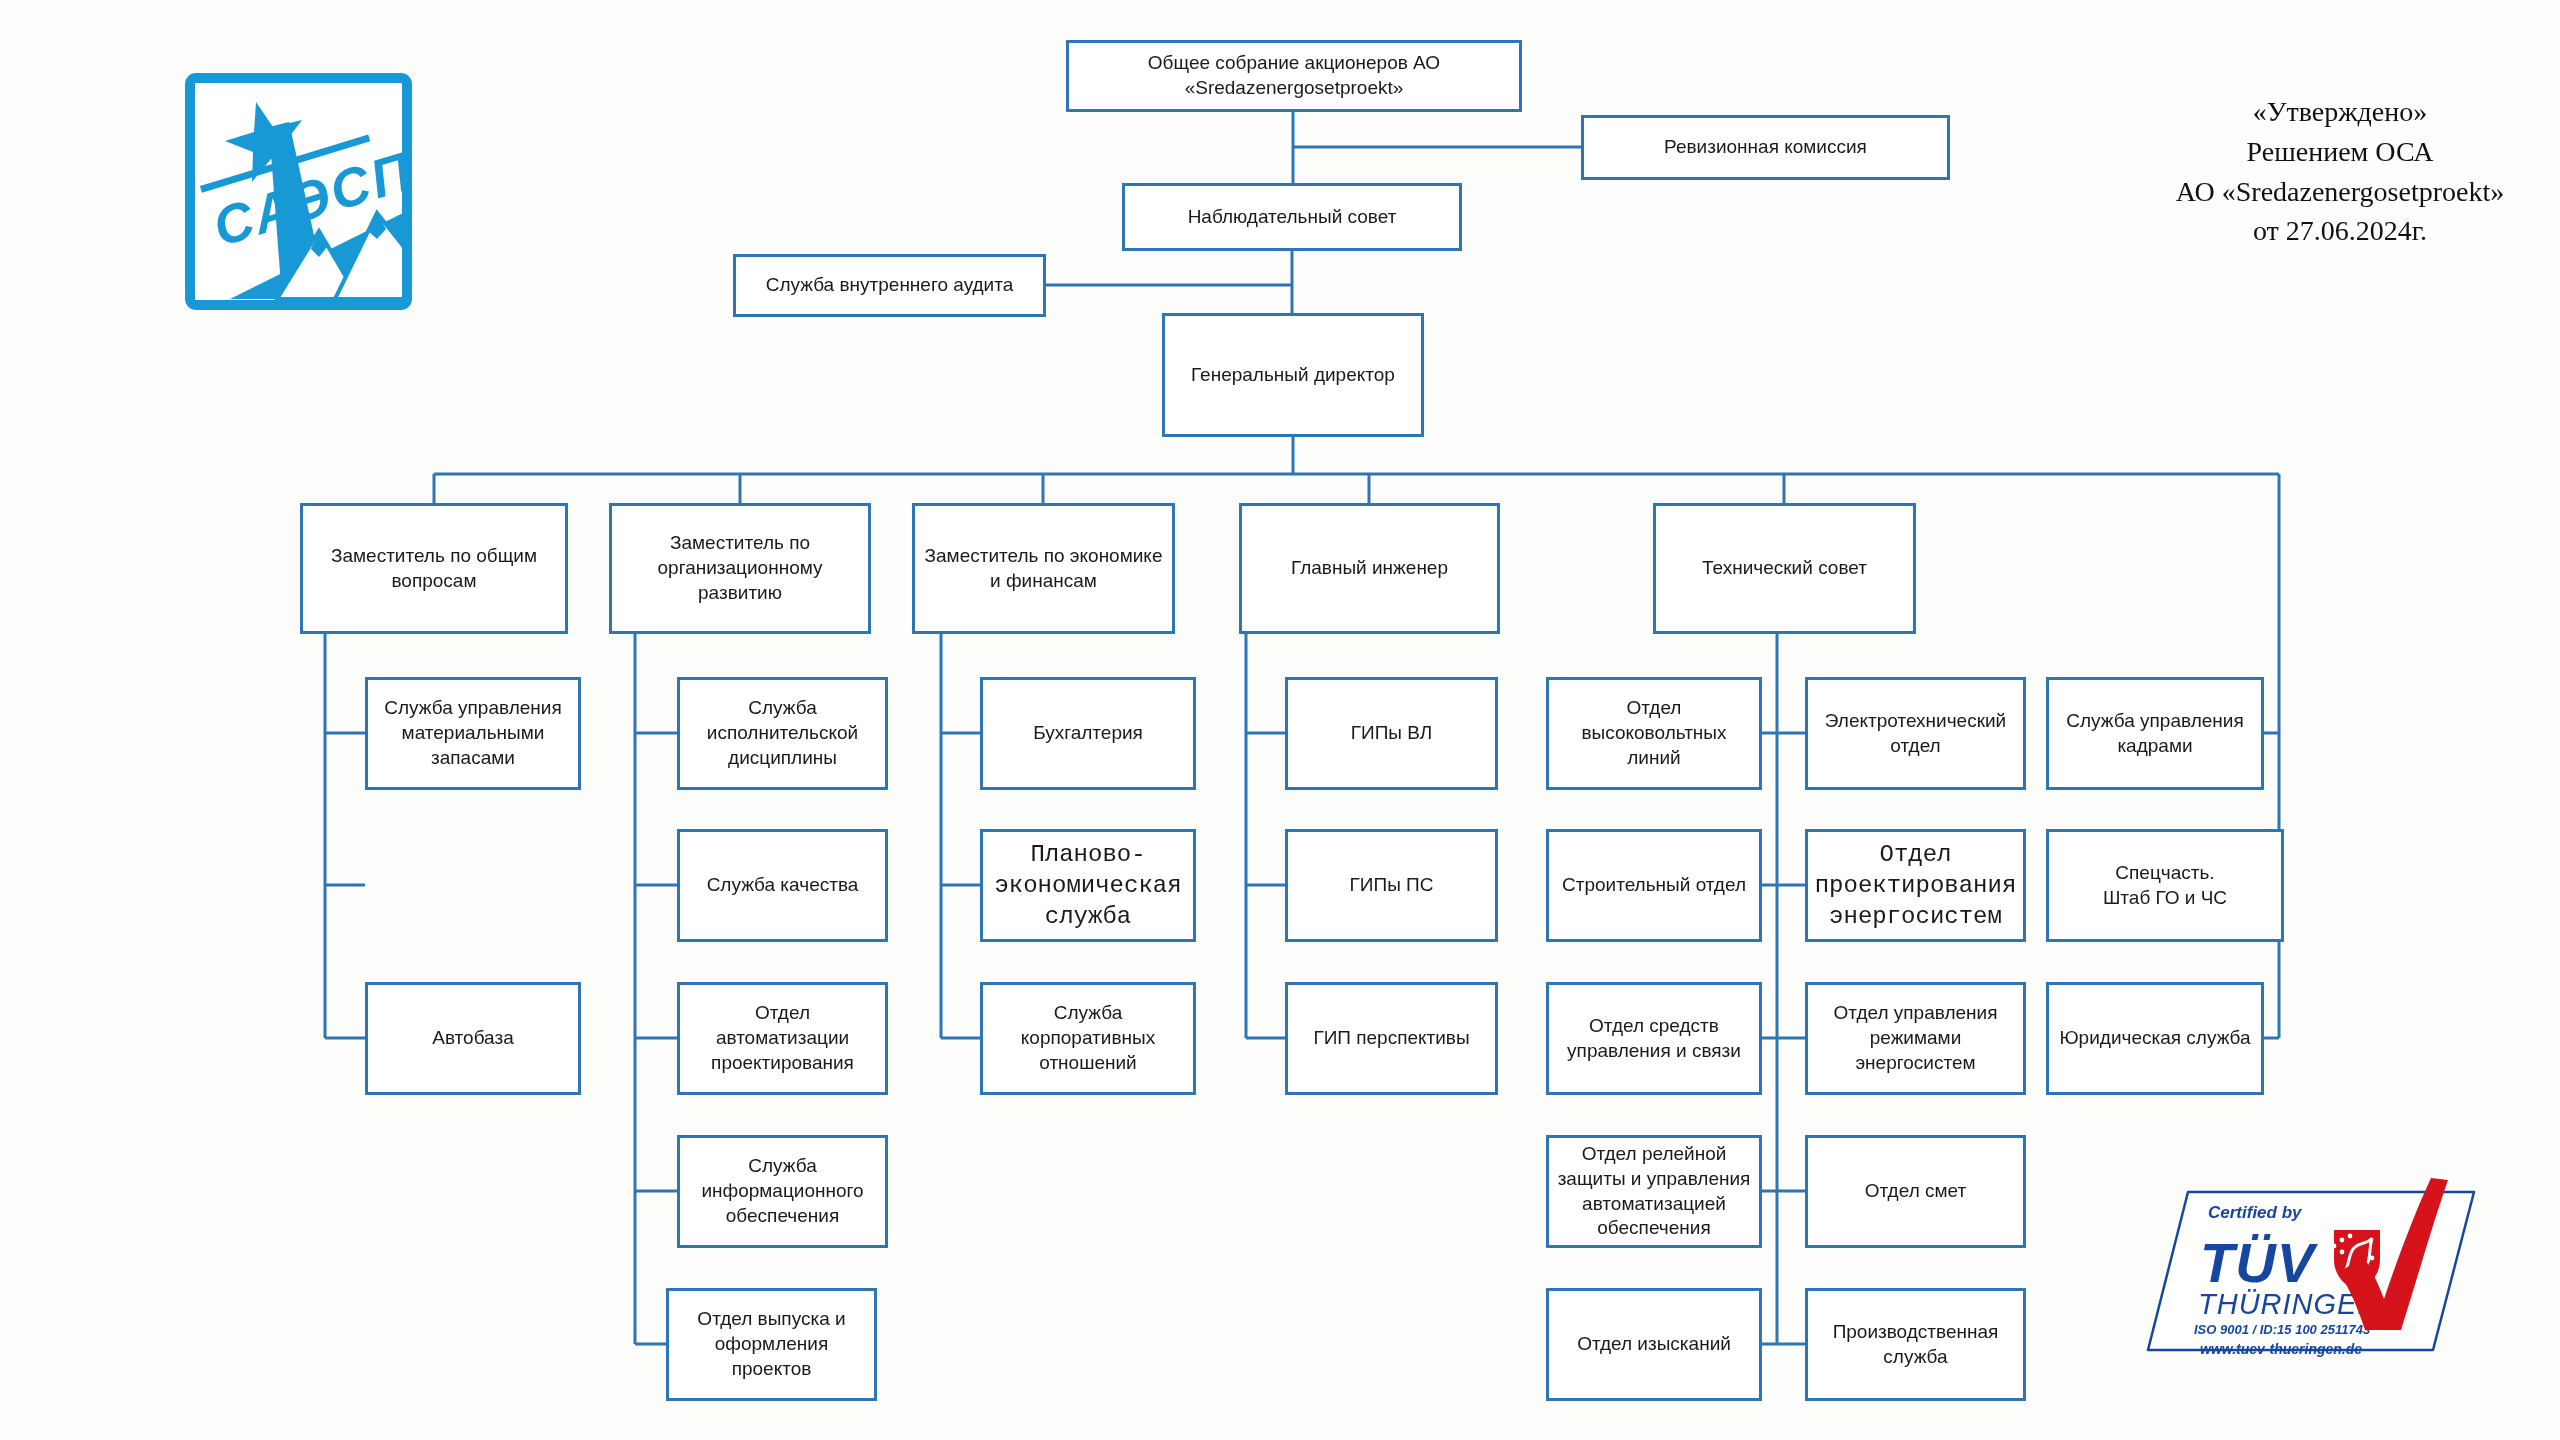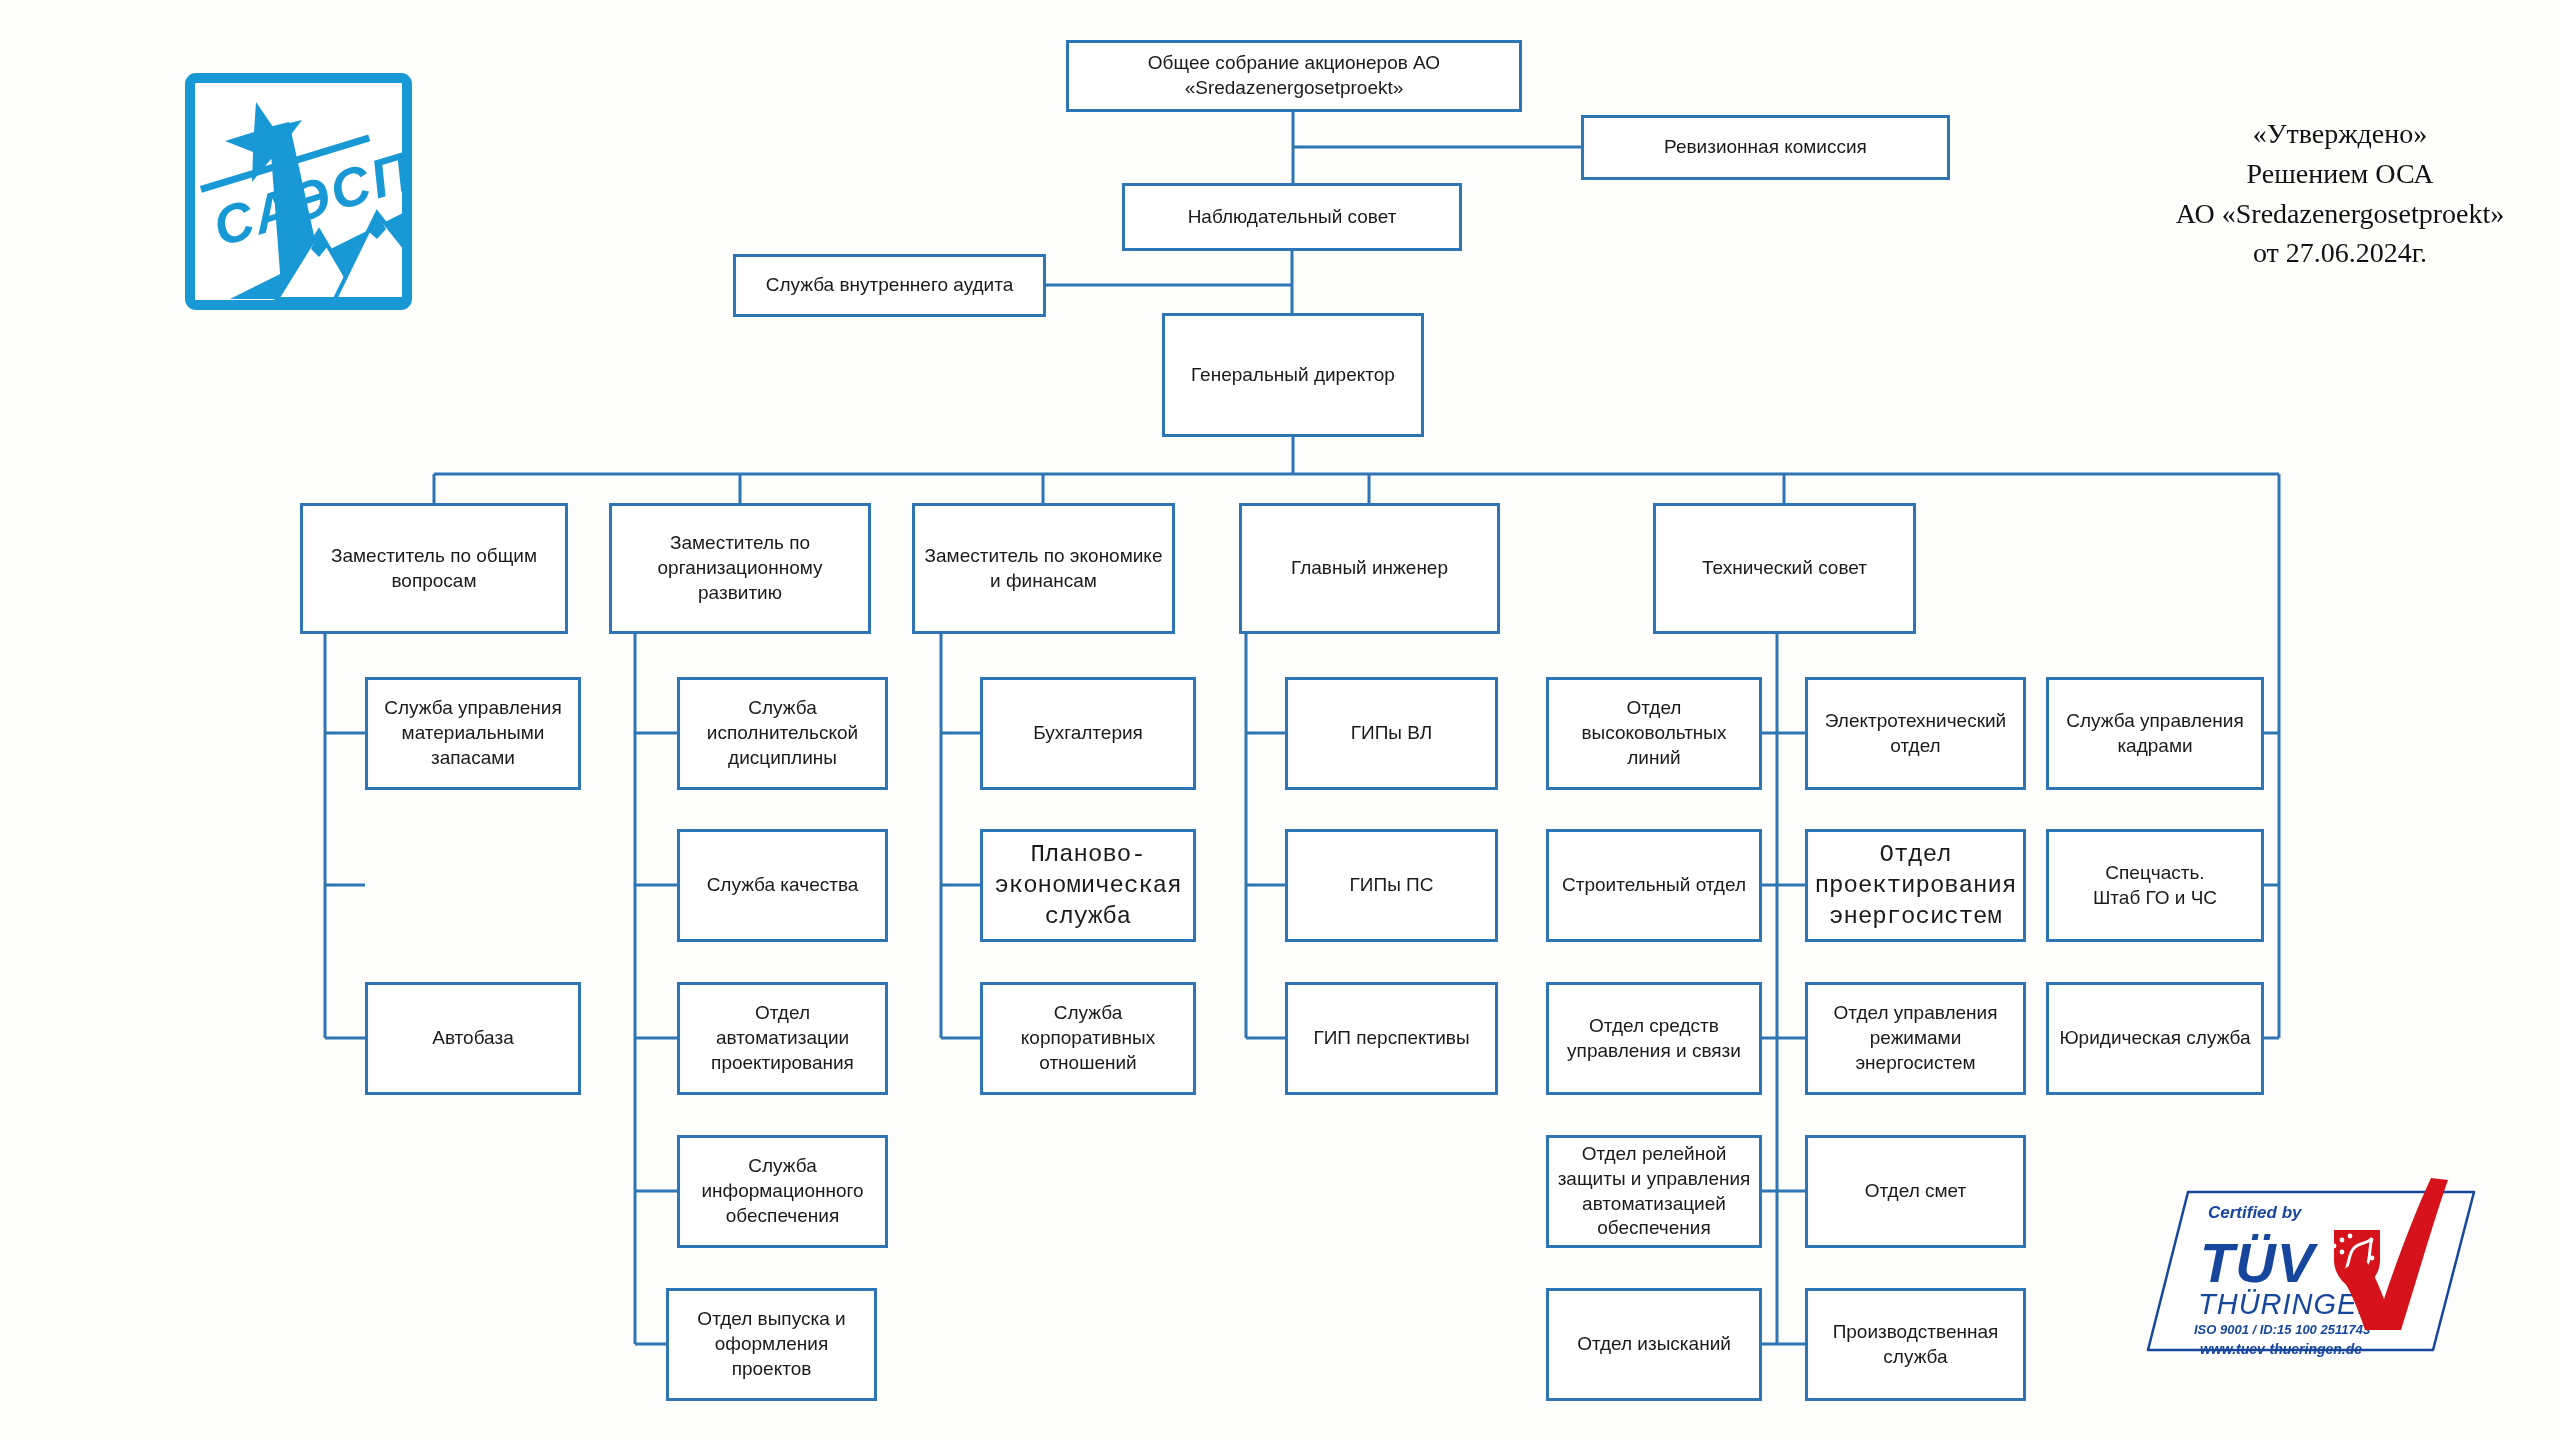--- a/index.html
+++ b/index.html
@@ -6,21 +6,21 @@
   body{width:2560px;height:1440px;position:relative;background:#fdfdfb;
        font-family:"Liberation Sans",sans-serif;overflow:hidden;}
   #stage{position:absolute;inset:0;width:2560px;height:1440px;}
   svg.layer{position:absolute;left:0;top:0;}
   .node{position:absolute;box-sizing:border-box;border:3px solid #2E75B6;background:#ffffff;
         display:flex;align-items:center;justify-content:center;text-align:center;
         color:#1a1a1a;font-size:19px;line-height:1.3;padding:4px 6px;}
   .node span{white-space:pre-line;}
   .node.small{font-size:24px;font-family:Liberation Mono, monospace;}
   .approval{position:absolute;left:2130px;top:92px;width:420px;text-align:center;
-        font-family:"Liberation Serif",serif;font-size:28px;line-height:1.42;color:#111;margin-top:22px;}
+        font-family:"Liberation Serif",serif;font-size:28px;line-height:1.42;color:#111;}
   .badge{position:absolute;left:2138px;top:1178px;width:348px;height:200px;}
   .logo{position:absolute;left:185px;top:73px;width:227px;height:237px;}
 </style>
 </head>
 <body>
 
 <div id="stage">
 
   <svg class="layer" width="2560" height="1440">
     <g stroke="#2E75B6" stroke-width="3" fill="none">
@@ -233,21 +233,21 @@
 служба</span>
     </div>
   <div class="node" style="left:1805px;top:1135px;width:221px;height:113px">
       <span>Отдел смет</span>
     </div>
 
   <div class="node" style="left:2046px;top:677px;width:218px;height:113px">
       <span>Служба управления
 кадрами</span>
     </div>
-  <div class="node" style="left:2046px;top:829px;width:218px;height:113px">
+  <div class="node" style="left:2046px;top:829px;width:238px;height:113px">
       <span>Спецчасть.
 Штаб ГО и ЧС</span>
     </div>
   <div class="node" style="left:2046px;top:982px;width:218px;height:113px">
       <span>Юридическая служба</span>
     </div>
 
   <svg class="badge" viewBox="0 0 348 200">
     <polygon points="50,14 336,14 295,172 10,172" fill="#ffffff" stroke="#17469E" stroke-width="2.5" stroke-linejoin="round"></polygon>
     <text x="70" y="40" font-style="italic" font-weight="bold" font-size="17" fill="#17469E">Certified by</text>

